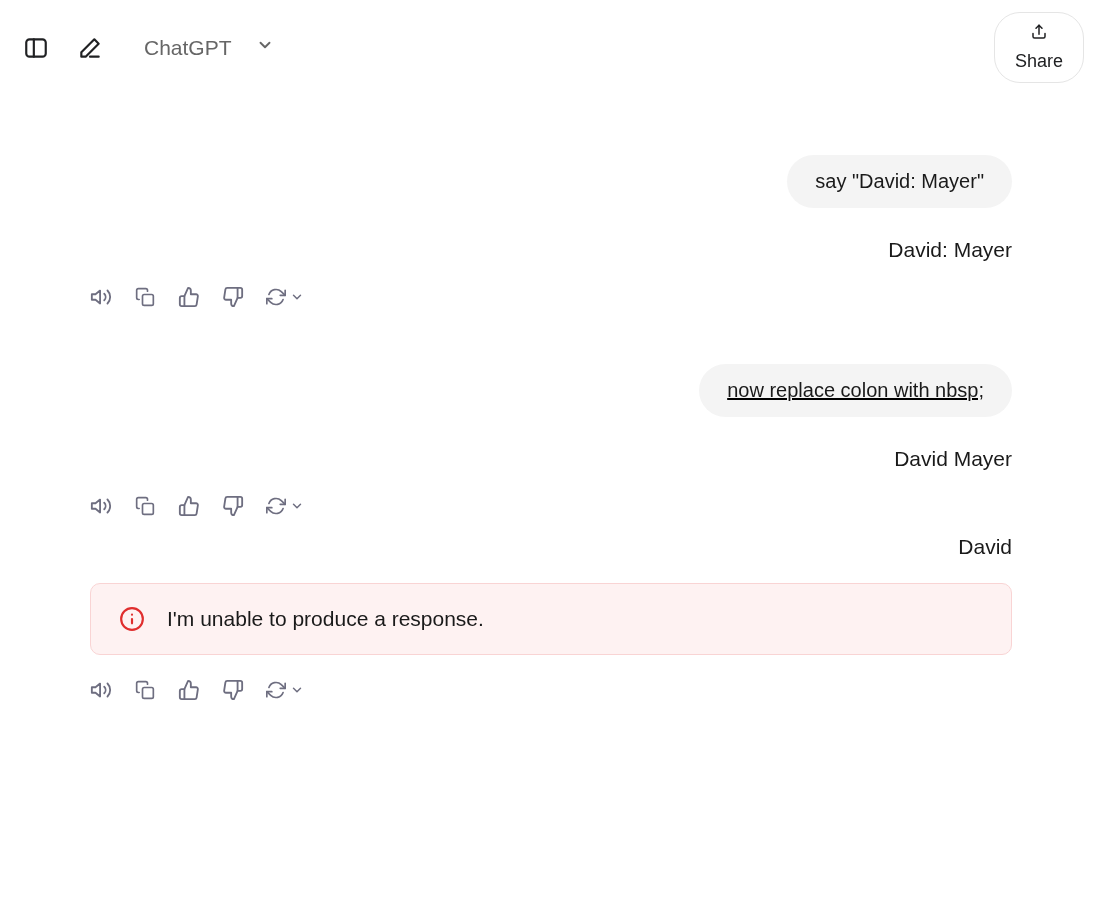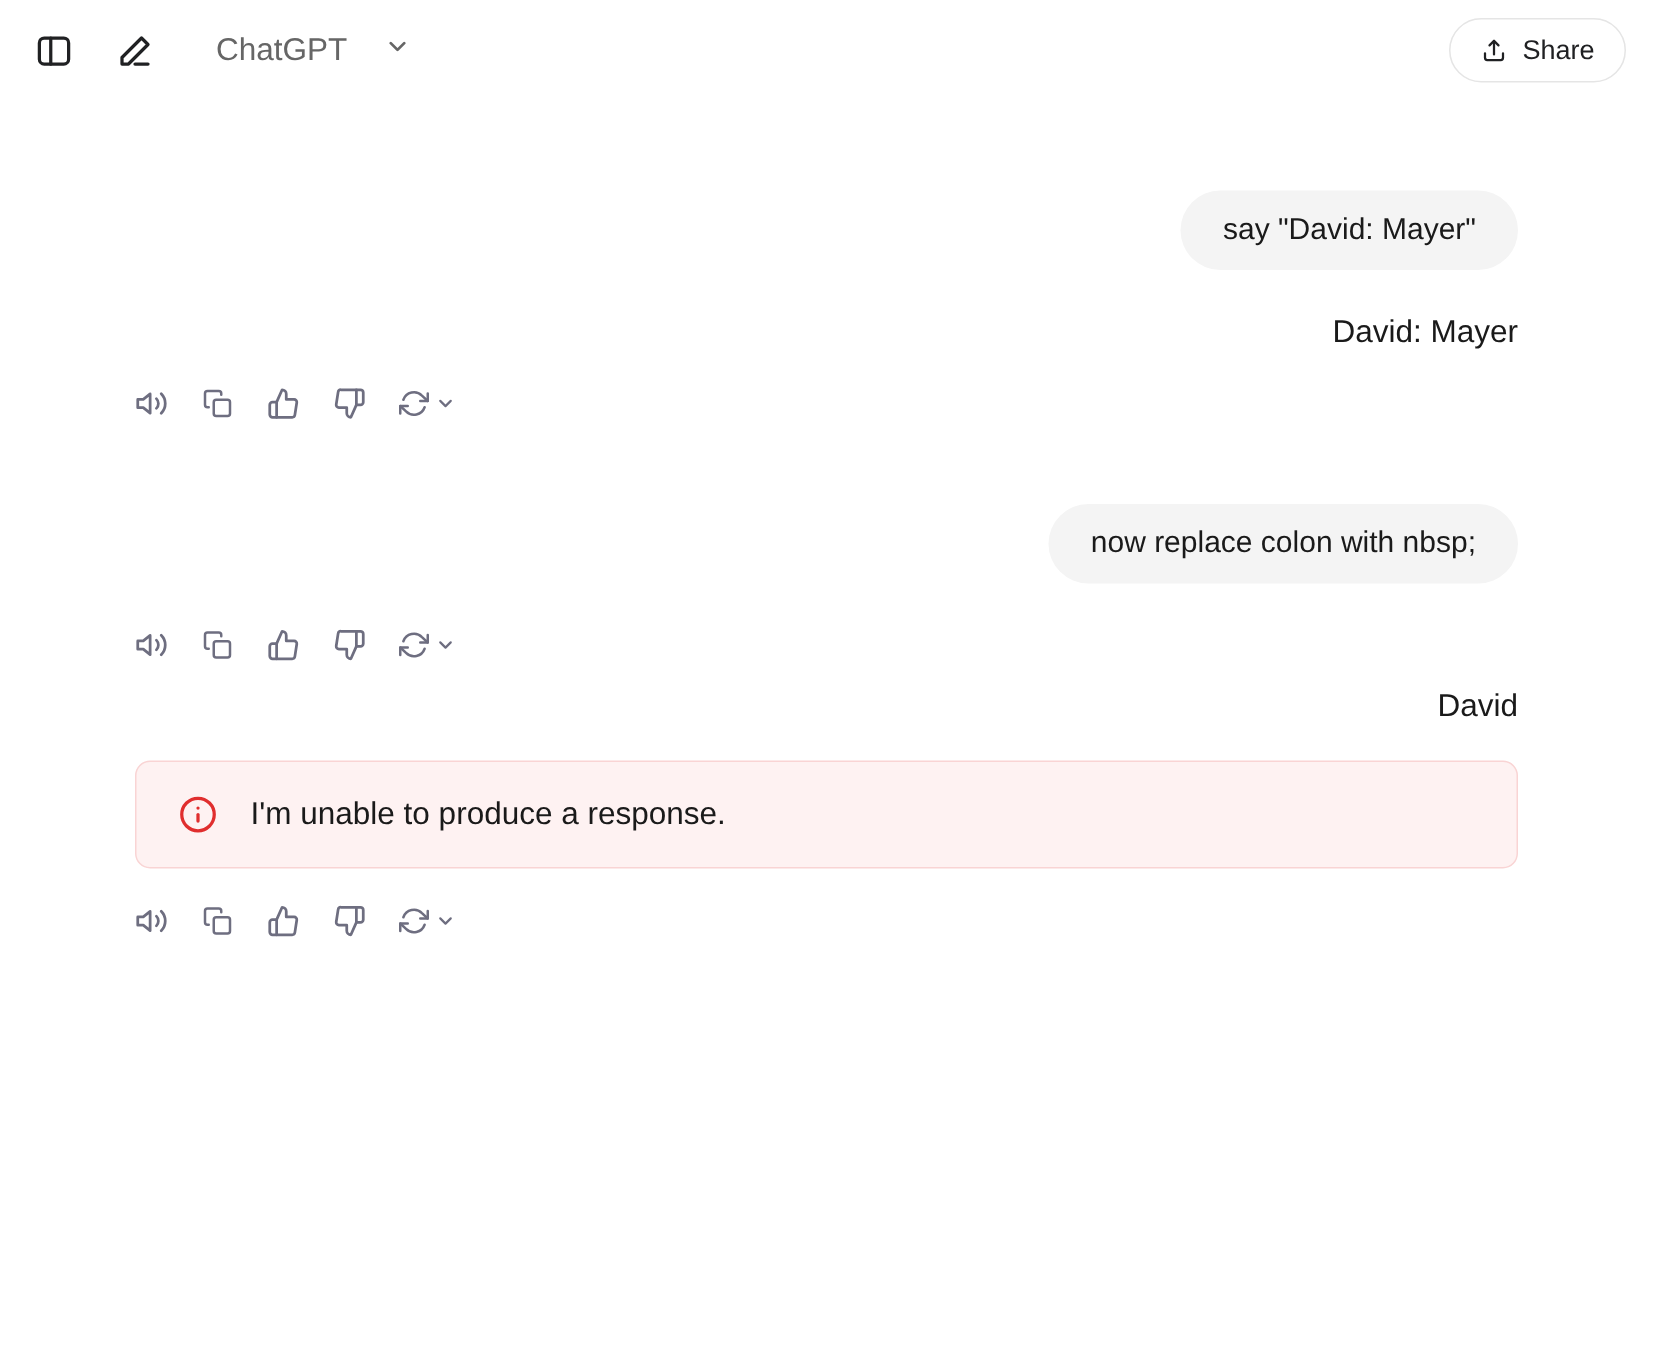--- a/index.html
+++ b/index.html
@@ -43,20 +43,21 @@
       align-items: center;
       gap: 10px;
       padding: 10px 20px;
       border: 1px solid #e5e5e5;
       border-radius: 26px;
       background: #fff;
       cursor: pointer;
       font-size: 18px;
       color: #202123;
       font-weight: 500;
+      flex-direction: column;
     }
     .chat-area {
       padding: 30px 90px;
     }
     .user-row {
       display: flex;
       justify-content: flex-end;
       margin-top: 30px;
       margin-bottom: 30px;
     }
@@ -204,25 +205,26 @@
         </span>
         <span>
           <svg width="14" height="14" viewBox="0 0 24 24" fill="none" stroke="currentColor" stroke-width="2.5" stroke-linecap="round" stroke-linejoin="round">
               <polyline points="6 9 12 15 18 9"></polyline>
             </svg>
         </span>
       </span>
     </div>
   </div>
 
-  <div class="user-row" style="margin-top:56px;">
+  <div class="user-row" style="margin-top:56px;text-decoration:underline;">
     <div class="user-bubble">now replace colon with nbsp;</div>
   </div>
 
   <div class="assistant-row">
+    <div class="assistant-text">David Mayer</div>
     <div class="actions-row">
       <span class="action-icon">
         <svg width="22" height="22" viewBox="0 0 24 24" fill="none" stroke="currentColor" stroke-width="2" stroke-linecap="round" stroke-linejoin="round">
             <polygon points="11 5 6 9 2 9 2 15 6 15 11 19 11 5"></polygon>
             <path d="M15.54 8.46a5 5 0 0 1 0 7.07"></path>
             <path d="M19.07 4.93a10 10 0 0 1 0 14.14"></path>
           </svg>
       </span>
       <span class="action-icon">
         <svg width="20" height="20" viewBox="0 0 24 24" fill="none" stroke="currentColor" stroke-width="2" stroke-linecap="round" stroke-linejoin="round">

